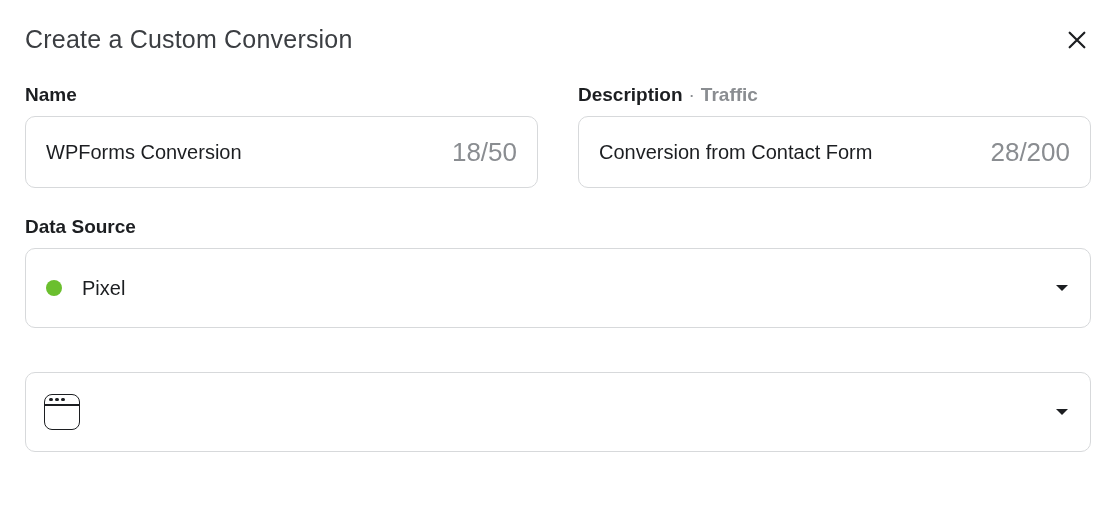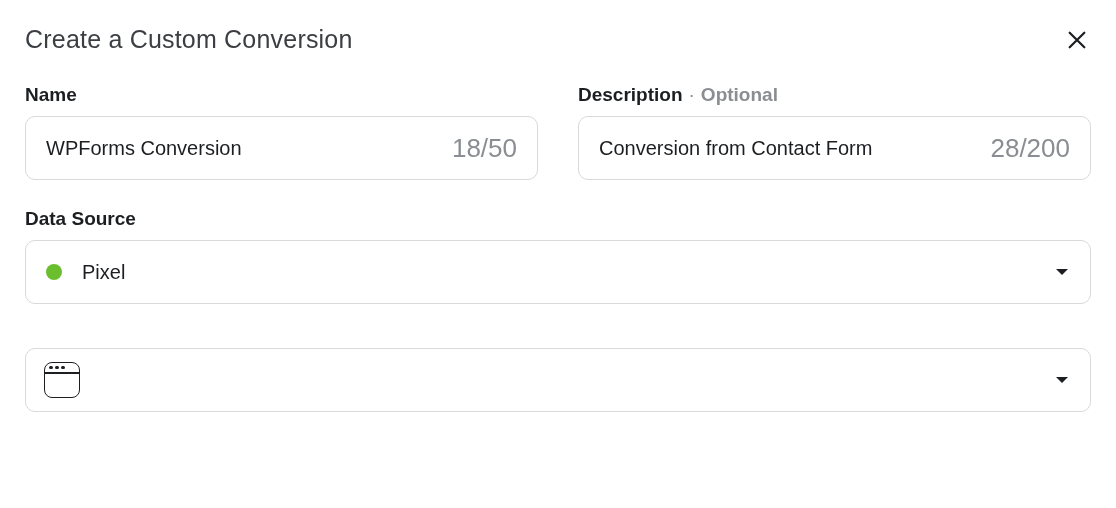--- a/index.html
+++ b/index.html
@@ -62,21 +62,21 @@
   .label .optional {
     color: #8a8d91;
     font-weight: 600;
   }
   .input-wrap {
     position: relative;
     display: flex;
     align-items: center;
     border: 1px solid #d7d9db;
     border-radius: 10px;
-    height: 64px;
+    height: 72px;
     padding: 0 20px;
     background: #fff;
   }
   .input-wrap input {
     flex: 1;
     border: none;
     outline: none;
     font-size: 20px;
     color: #1c1e21;
     background: transparent;
@@ -86,21 +86,21 @@
     font-size: 26px;
     color: #8a8d91;
     margin-left: 16px;
     white-space: nowrap;
   }
   .select {
     display: flex;
     align-items: center;
     border: 1px solid #d7d9db;
     border-radius: 10px;
-    height: 64px;
+    height: 80px;
     padding: 0 20px 0 16px;
     background: #fff;
     cursor: pointer;
   }
   .select .left {
     display: flex;
     align-items: center;
     gap: 20px;
     flex: 1;
   }
@@ -169,21 +169,21 @@
       <div class="label">Name</div>
       <div class="input-wrap">
         <input type="text" value="WPForms Conversion" style="">
         <span class="counter">18/50</span>
       </div>
     </div>
     <div class="field">
       <div class="label">
         <span>Description</span>
         <span class="sep">·</span>
-        <span class="optional">Optional</span>
+        <span class="optional">Traffic</span>
       </div>
       <div class="input-wrap">
         <input type="text" value="Conversion from Contact Form" style="">
         <span class="counter">28/200</span>
       </div>
     </div>
   </div>
 
   <div class="field" style="margin-bottom:44px;">
     <div class="label">Data Source</div>

